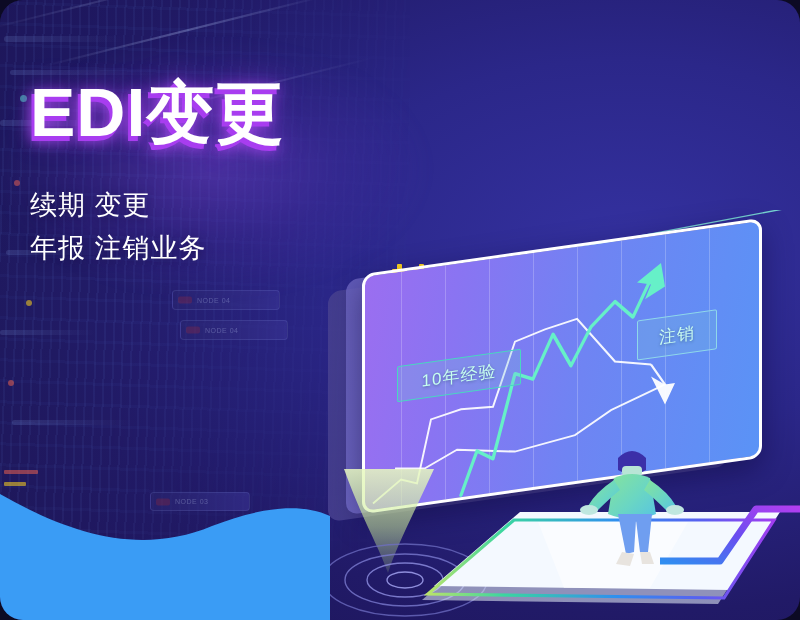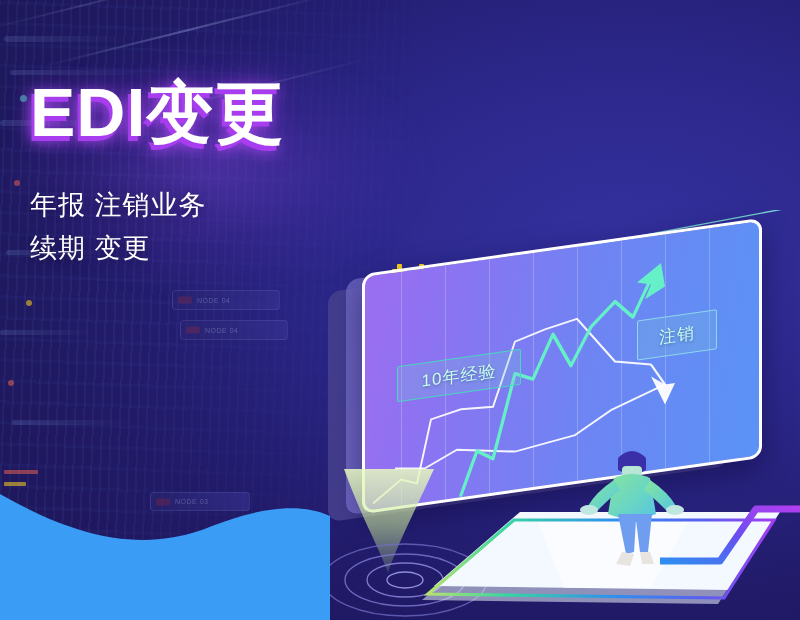--- a/index.html
+++ b/index.html
@@ -3,20 +3,21 @@
 <meta charset="utf-8">
 <style>
   html,body{margin:0;padding:0;background:#0c0a24;}
   *{box-sizing:border-box;}
   #stage{
     position:relative;width:800px;height:620px;overflow:hidden;
     font-family:"Liberation Sans","DejaVu Sans",sans-serif;
     background:
       radial-gradient(120% 95% at 78% 40%, #3431a0 0%, #2b2789 32%, #211a67 62%, #1a1250 100%),
       linear-gradient(110deg,#130d3d 0%,#1b1455 28%,#272298 70%,#2e2ca0 100%);
+    border-radius: 23px;
   }
   
   .bg-photo{
     position:absolute;left:-10px;top:-10px;width:420px;height:560px;
     opacity:.38;
     background:
       repeating-linear-gradient(92deg, rgba(120,170,255,.16) 0px, rgba(120,170,255,.16) 2px, rgba(0,0,0,0) 2px, rgba(0,0,0,0) 9px),
       repeating-linear-gradient(2deg, rgba(90,140,240,.10) 0px, rgba(90,140,240,.10) 3px, rgba(0,0,0,0) 3px, rgba(0,0,0,0) 21px),
       linear-gradient(100deg,#1d1a55 0%,#221a62 45%,rgba(34,26,98,0) 100%);
     -webkit-mask-image:linear-gradient(100deg, #000 0%, #000 38%, rgba(0,0,0,.45) 62%, rgba(0,0,0,0) 96%);
@@ -143,22 +144,22 @@
 
   <div class="bg-streak" style="left:40px;top:66px;width:300px;transform:rotate(-14deg);"></div>
   <div class="bg-streak" style="left:120px;top:120px;width:260px;transform:rotate(-14deg);opacity:.6;"></div>
   <div class="bg-streak" style="left:-20px;top:30px;width:220px;transform:rotate(-14deg);opacity:.5;"></div>
 
   <div class="title-glow"></div>
 
   <div class="text-block">
     <div class="main-title">EDI变更</div>
     <div class="sub-wrap">
+      <div class="sub-line">续期  变更</div>
       <div class="sub-line">年报  注销业务</div>
-      <div class="sub-line">续期  变更</div>
     </div>
   </div>
 
   <div class="illus">
 
     <svg class="thin-line-svg" width="530" height="120" style="position:absolute;left:0;top:0;">
       <line x1="168" y1="62" x2="530" y2="-6" stroke="#7fe6d8" stroke-width="1.4" opacity=".9"></line>
     </svg>
     <div class="plus" style="left:112px;top:54px;"></div>
     <div class="plus" style="left:134px;top:54px;"></div>

